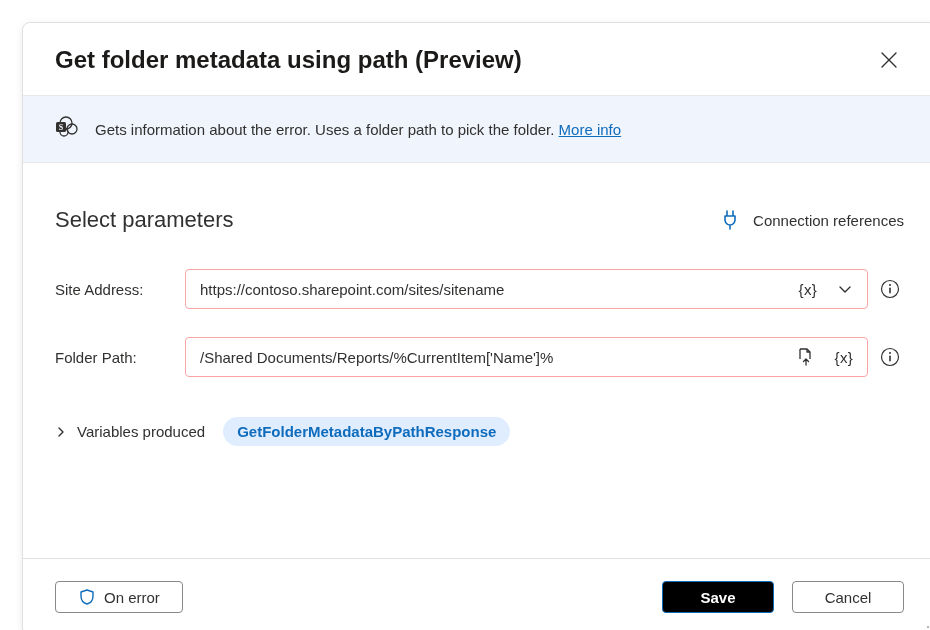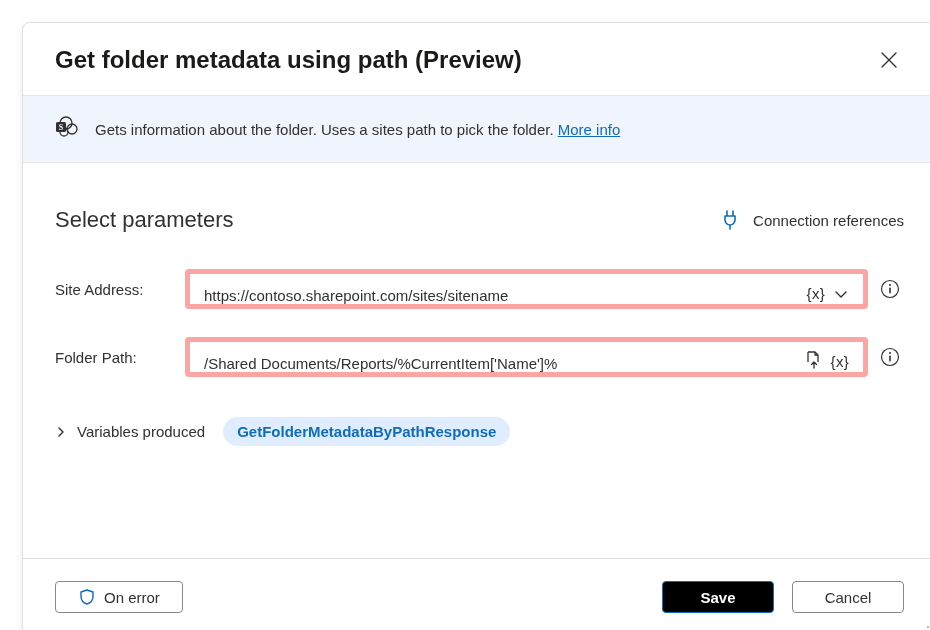--- a/index.html
+++ b/index.html
@@ -94,26 +94,26 @@
     }
     .field-label {
       width: 122px;
       flex-shrink: 0;
       font-size: 15px;
       color: #323130;
     }
     .field-input {
       flex: 1;
       display: flex;
-      align-items: flex-end;
-      border: 5px solid #fca5a5;
+      align-items: center;
+      border: 1px solid #fca5a5;
       border-radius: 4px;
       height: 40px;
       padding: 0 10px 0 14px;
-      gap: 0;
+      gap: 12px;
     }
     .field-input input {
       flex: 1;
       border: none;
       outline: none;
       font-size: 15px;
       font-family: inherit;
       color: #323130;
       background: transparent;
     }
@@ -215,21 +215,21 @@
     <span class="banner-icon">
       <svg width="24" height="22" viewBox="0 0 24 22">
         <circle cx="11" cy="7" r="6" fill="none" stroke="#323130" stroke-width="1.3"></circle>
         <circle cx="17" cy="13" r="5" fill="none" stroke="#323130" stroke-width="1.3"></circle>
         <circle cx="9" cy="16" r="4" fill="none" stroke="#323130" stroke-width="1.3"></circle>
         <rect x="1" y="6" width="10" height="10" rx="1.5" fill="#323130"></rect>
         <text x="6" y="14" font-size="8" font-weight="700" fill="#f0f4fc" text-anchor="middle" font-family="Segoe UI">S</text>
       </svg>
     </span>
     <div class="banner-text">
-      <span>Gets information about the folder. Uses a sites path to pick the folder. </span><a class="banner-link">More info</a>
+      <span>Gets information about the error. Uses a folder path to pick the folder. </span><a class="banner-link">More info</a>
     </div>
   </div>
 
   <div class="content">
 
     <div class="params-header">
       <div class="params-title">Select parameters</div>
       <div class="conn-ref">
         <svg width="18" height="20" viewBox="0 0 18 20">
           <path d="M6 1 V6 M12 1 V6 M4 6 H14 V10 A5 5 0 0 1 9 15 A5 5 0 0 1 4 10 Z M9 15 V19" stroke="#0f6cbd" stroke-width="1.6" fill="none" stroke-linecap="round" stroke-linejoin="round"></path>

